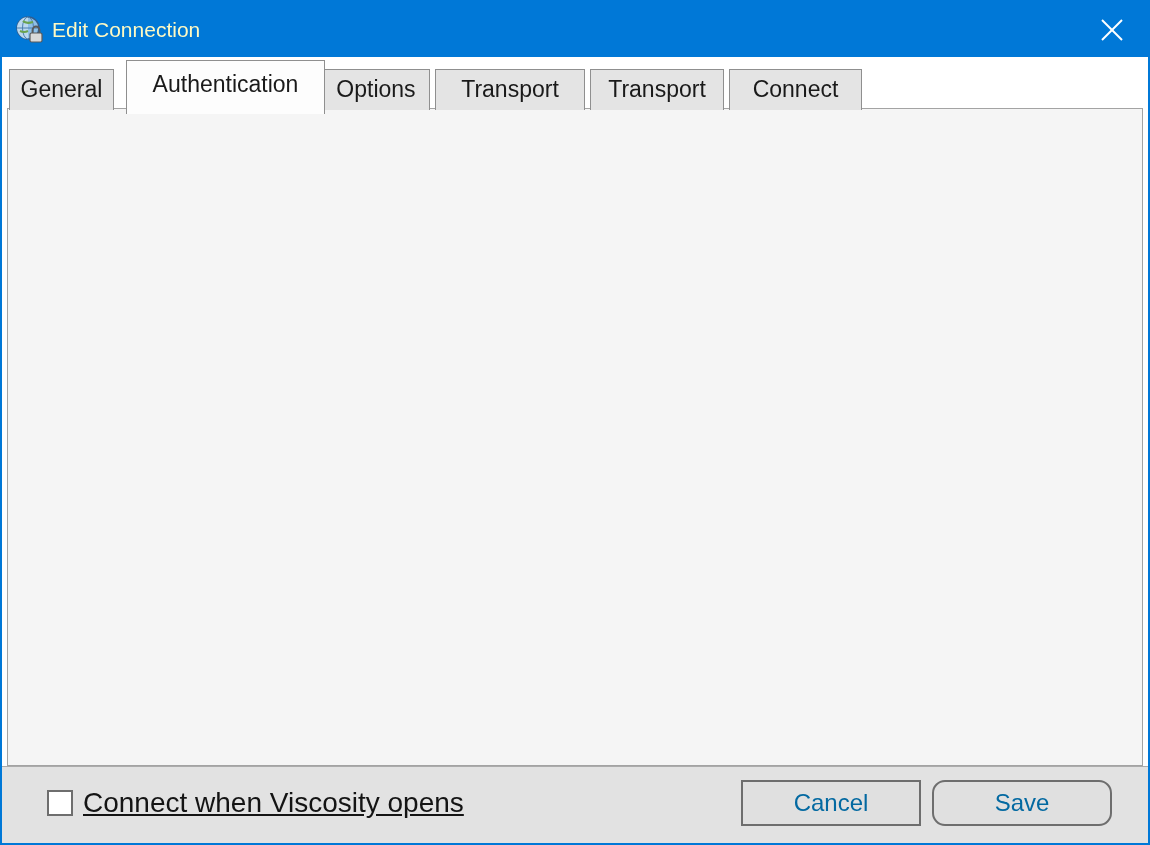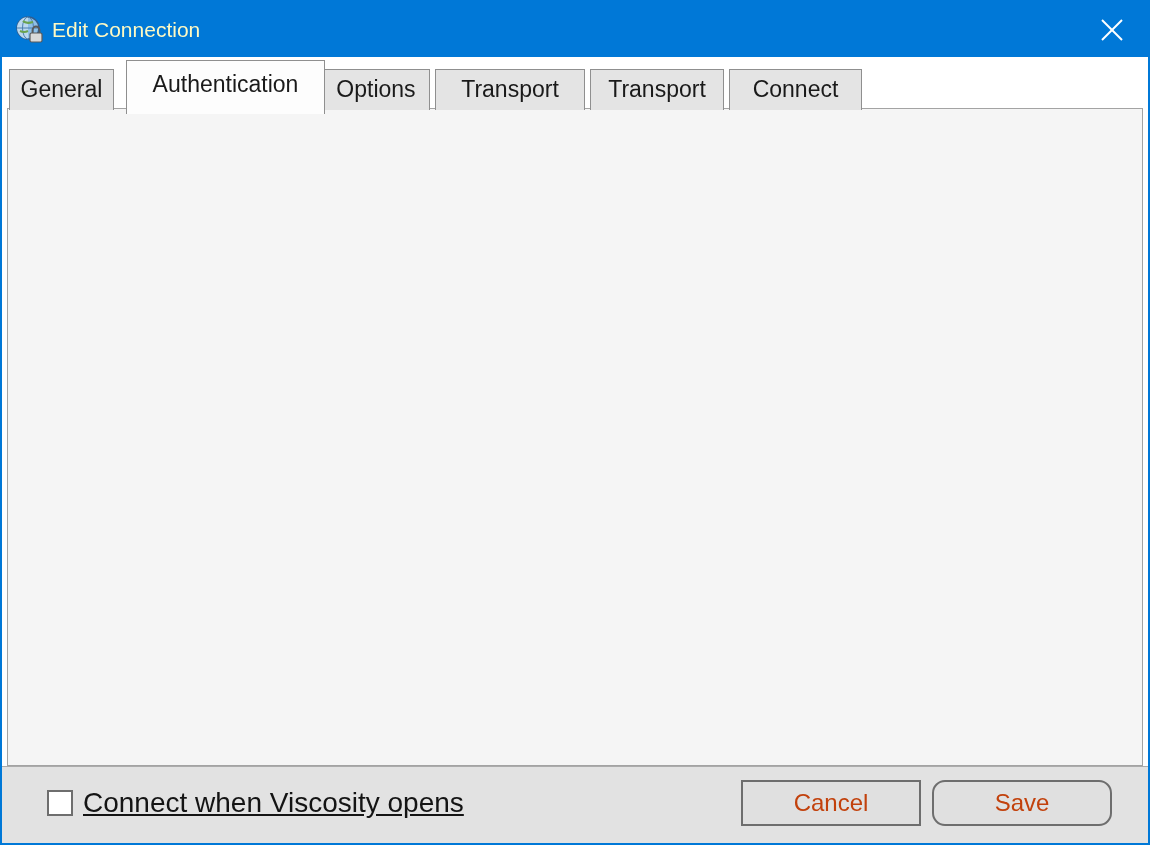--- a/index.html
+++ b/index.html
@@ -30,21 +30,21 @@
   
   .field { position:absolute; height:46px; background:#ffffff; border:2px solid #111111; display:flex; align-items:center; padding-left:8px; gap:10px; font-size:23px; }
   .field .ftext { white-space:nowrap; }
 
   
   .dropdown { position:absolute; height:46px; background:linear-gradient(#f4f4f4,#e7e7e7); border:2px solid #9b9b9b; display:flex; align-items:center; padding-left:13px; font-size:23px; }
   .dropdown .chev { position:absolute; right:12px; top:16px; }
 
   
   .gbtn { position:absolute; width:169px; height:44px; background:#dddddd; border:2px solid #6e6e6e; font-size:23px; text-align:center; line-height:40px; color:#111; }
-  .bbtn { position:absolute; width:180px; height:46px; background:#e0e0e0; border:2px solid #6e6e6e; font-size:24px; text-align:center; line-height:42px; color:#c2410c; }
+  .bbtn { position:absolute; width:180px; height:46px; background:#e0e0e0; border:2px solid #6e6e6e; font-size:24px; text-align:center; line-height:42px; color:#0369a1; }
 
   
   .cbox { position:absolute; width:26px; height:26px; background:#ffffff; border:2px solid #6e6e6e; display:flex; align-items:center; justify-content:center; }
   .cblabel { position:absolute; font-size:28px; line-height:26px; white-space:nowrap;text-decoration:underline; }
 
   
   .bottombar { position:absolute; left:0; right:0; top:764px; height:79px; background:#e2e2e2; border-top:1px solid #ababab; }
 </style>
 </head>
 <body>

